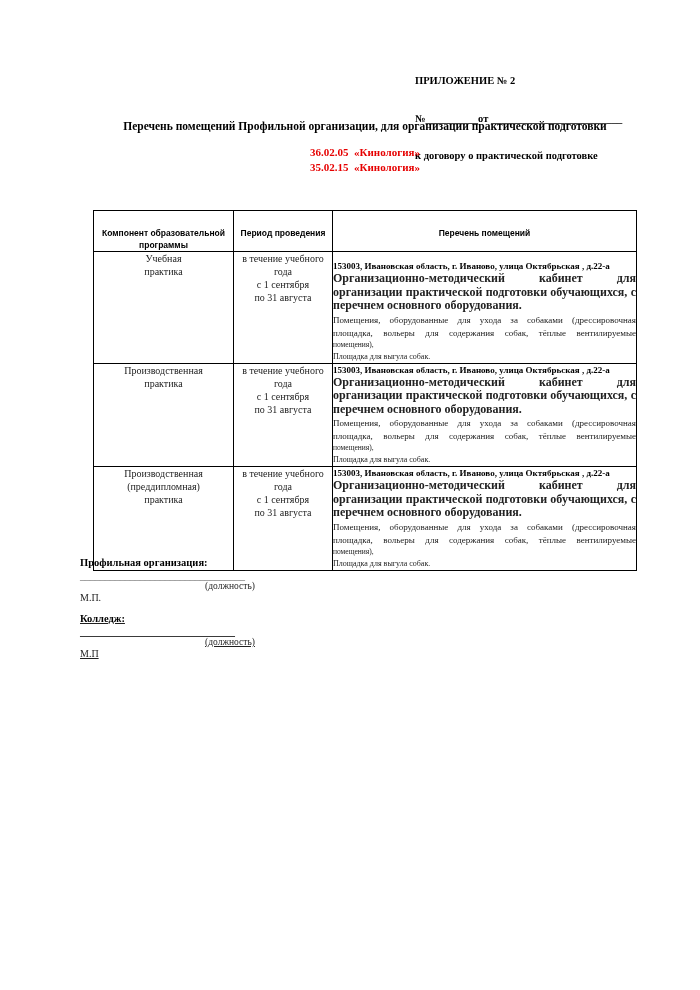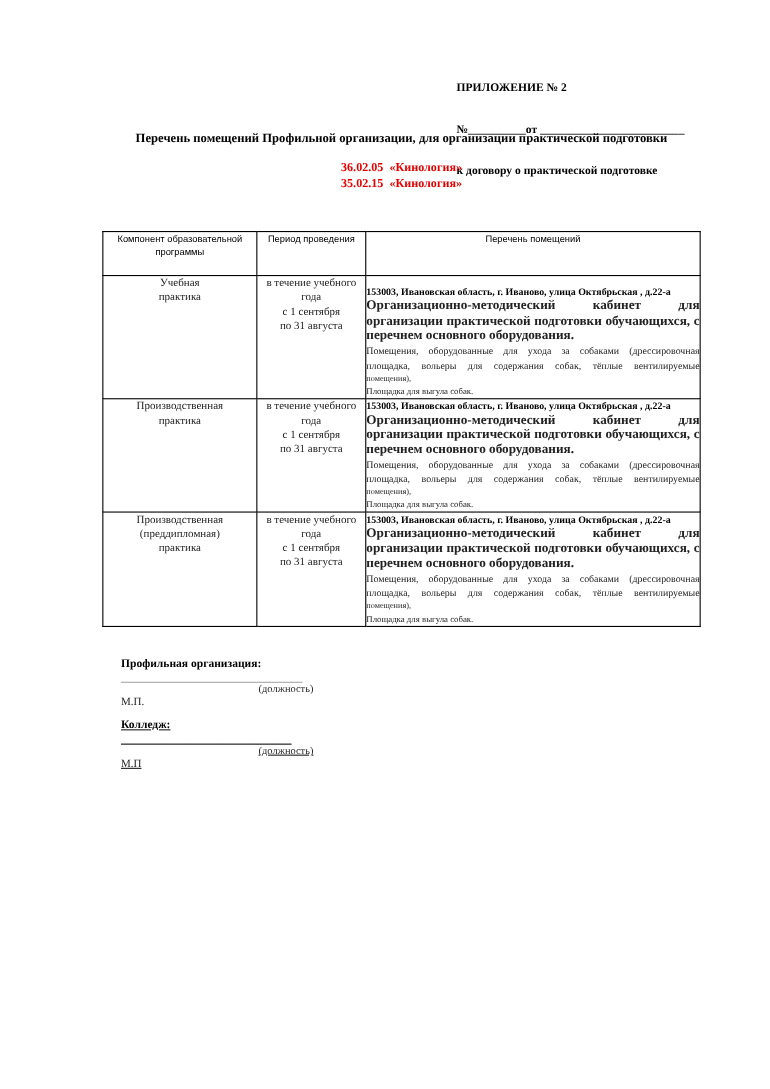--- a/index.html
+++ b/index.html
@@ -33,23 +33,23 @@
   table.premises th, table.premises td {
     border: 1px solid #000;
     vertical-align: top;
     padding: 0;
   }
   th.col-component { width: 140px; }
   th.col-period    { width: 99px;  }
   th.col-premises  { width: 304px; }
   table.premises th {
     font-family: "Liberation Sans", "DejaVu Sans", sans-serif;
-    font-weight: normal; font-size: 8.5px; line-height: 12px;
+    font-weight: bold; font-size: 8.5px; line-height: 12px;
     text-align: center; color: #000;
-    height: 40px; padding-top: 0;
+    height: 40px; padding-top: 16px;
     box-sizing: border-box;
   }
   td.c1, td.c2 {
     font-size: 10px; line-height: 13px; text-align: center;
     padding-top: 3px; color: #222;
   }
   tr.r1 td { height: 103px; }
   tr.r2 td { height: 92px; }
   tr.r3 td { height: 93px; }
   td.c3 { padding: 2px 7px 2px 8px; color: #222; }
@@ -63,21 +63,21 @@
     text-align: justify;
     font-weight: bold;
   }
   .prem {
     font-size: 9px; line-height: 13px;
     text-align: justify; text-align-last: justify;
     margin-top: 1px;
   }
   .prem-small { font-size: 7.5px; line-height: 10px; }
   .ground { font-size: 8px; line-height: 12px; margin-top: 1px; }
-  .signatures { position: absolute; left: 110px; top: 556px; width: 300px; margin-top: 41px; }
+  .signatures { position: absolute; left: 80px; top: 556px; width: 300px; }
   .sig-label { font-weight: bold; font-size: 10.5px; line-height: 13px; color: #000; }
   .sig-line  { font-size: 10px; line-height: 11px; color: #555; letter-spacing: 0; margin-top: 1px; white-space: pre; }
   .sig-pos   { font-size: 9.5px; line-height: 11px; text-align: center; }
   .sig-seal  { font-size: 10px; line-height: 11px; }
   .sig-block + .sig-block { margin-top: 9px; text-decoration: underline; }
 </style>
 </head>
 <body>
 
 <div class="appendix">

